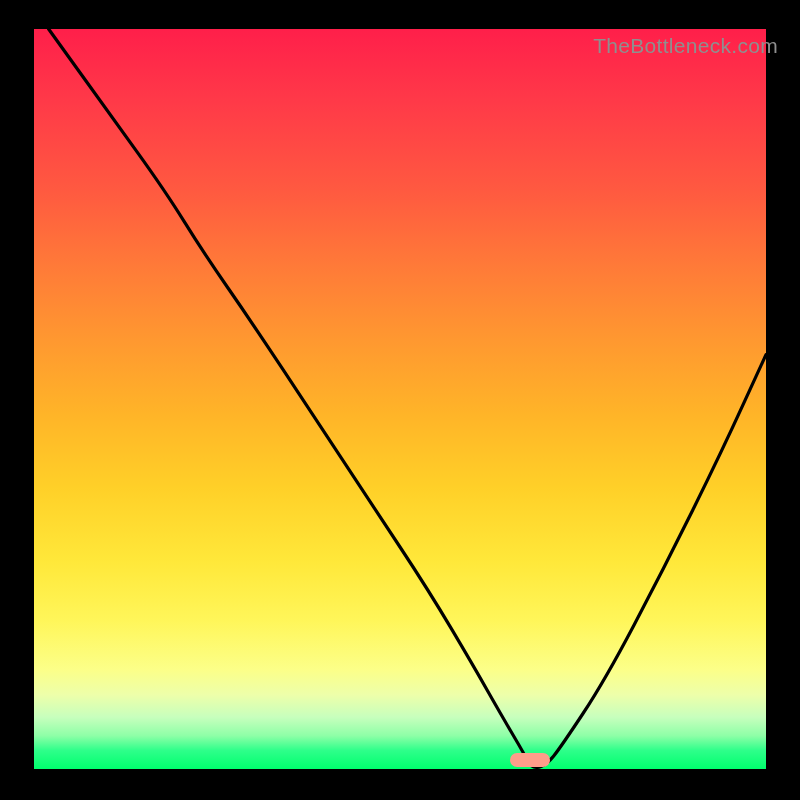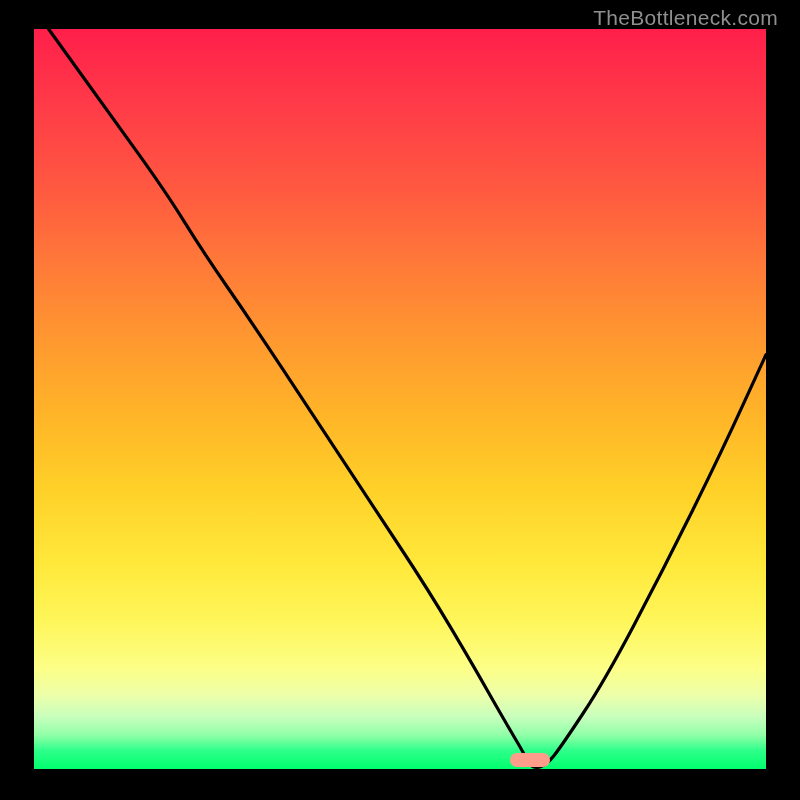--- a/index.html
+++ b/index.html
@@ -47,20 +47,21 @@
     background: #ff9d8a;
     pointer-events: none;
   }
   .watermark {
     position: absolute;
     color: #8f8f8f;
     font-family: Arial, Helvetica, sans-serif;
     font-weight: 500;
     letter-spacing: 0.3px;
     white-space: nowrap;
+    margin-top: 28px;
   }
 </style>
 </head>
 <body>
 <div class="stage">
 
   <div class="gradient" style="left: 34px; top: 29px; width: 732px; height: 740px;"></div>
 
   <svg class="curve" xmlns="http://www.w3.org/2000/svg" width="800" height="800" viewBox="0 0 800 800" style="left: 0px; top: 0px;">
     <path fill="none" stroke="#000" stroke-width="3.2" stroke-linecap="round" stroke-linejoin="round" d="M 48.6 29.0 Q 48.6 29.0 77.9 69.7 Q 107.2 110.4 136.5 151.1 Q 165.8 191.8 184.1 221.4 Q 202.4 251.0 228.0 288.0 Q 253.6 325.0 282.9 369.4 Q 312.2 413.8 341.4 458.2 Q 370.7 502.6 400.0 547.0 Q 429.3 591.4 451.2 628.4 Q 473.2 665.4 487.8 691.3 Q 502.5 717.2 513.5 735.7 Q 524.4 754.2 528.1 761.6 Q 531.8 769.0 539.1 767.1 Q 546.4 765.3 553.7 756.0 Q 561.0 746.8 583.0 713.5 Q 605.0 680.2 634.2 624.7 Q 663.5 569.2 692.8 510.0 Q 722.1 450.8 744.0 402.7 T 766.0 354.6"></path>

